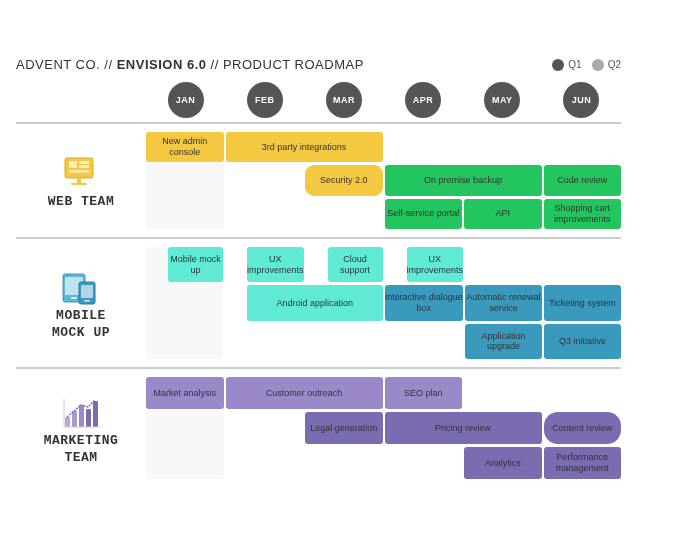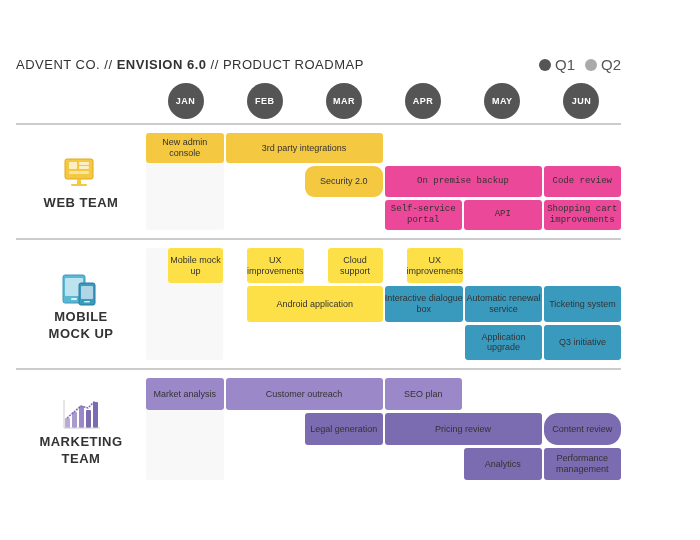--- a/index.html
+++ b/index.html
@@ -33,21 +33,21 @@
       letter-spacing: 0.5px;
       color: #333;
     }
     .header-title strong {
       font-weight: 900;
     }
     .legend {
       display: flex;
       align-items: center;
       gap: 10px;
-      font-size: 15px;
+      font-size: 10px;
       color: #555;
     }
     .legend-item {
       display: flex;
       align-items: center;
       gap: 4px;
     }
     .legend-dot {
       width: 12px;
       height: 12px;
@@ -87,40 +87,41 @@
       justify-content: center;
       padding: 4px;
     }
     .team-name {
       font-size: 13px;
       font-weight: bold;
       color: #333;
       text-align: center;
       line-height: 1.3;
       letter-spacing: 0.5px;
+      font-family: Liberation Mono, monospace;
     }
 
     .task-block {
       border-radius: 3px;
       display: flex;
       align-items: center;
       justify-content: center;
       text-align: center;
       font-size: 9px;
       line-height: 1.2;
       padding: 2px 0;
       color: #333;
     }
 
     
     .wb-gold { background: #F5C842; }
-    .wb-orange { background: #ec4899; font-family: Liberation Mono, monospace; }
-
-    
-    .mb-blue { background: #fde047; margin-left: 22px; }
+    .wb-orange { background: #22c55e; }
+
+    
+    .mb-blue { background: #5eead4; margin-left: 22px; }
     .mb-dblue { background: #3A9ABE; }
 
     
     .mk-purple { background: #9B88C8; }
     .mk-dpurple { background: #7B6BB0; }
 
     
     .icon-svg { width: 44px; height: 44px; }
   </style>
 </head>

